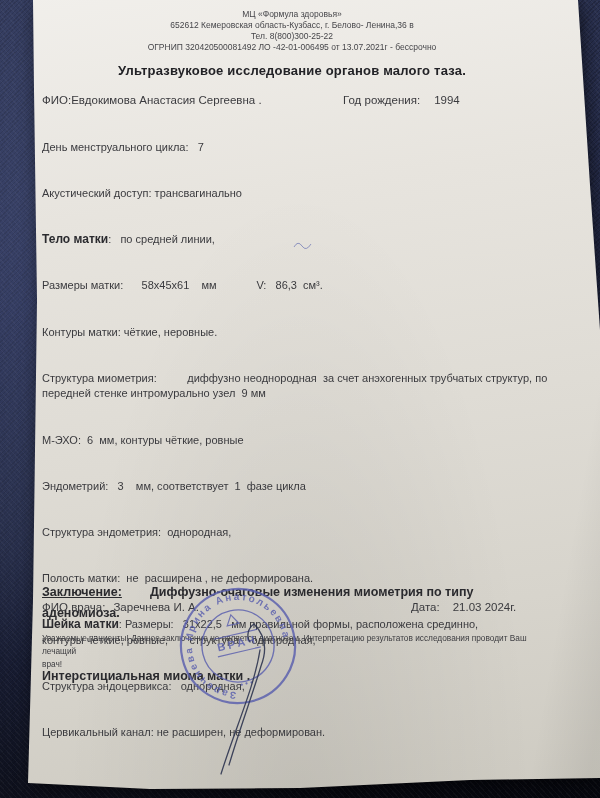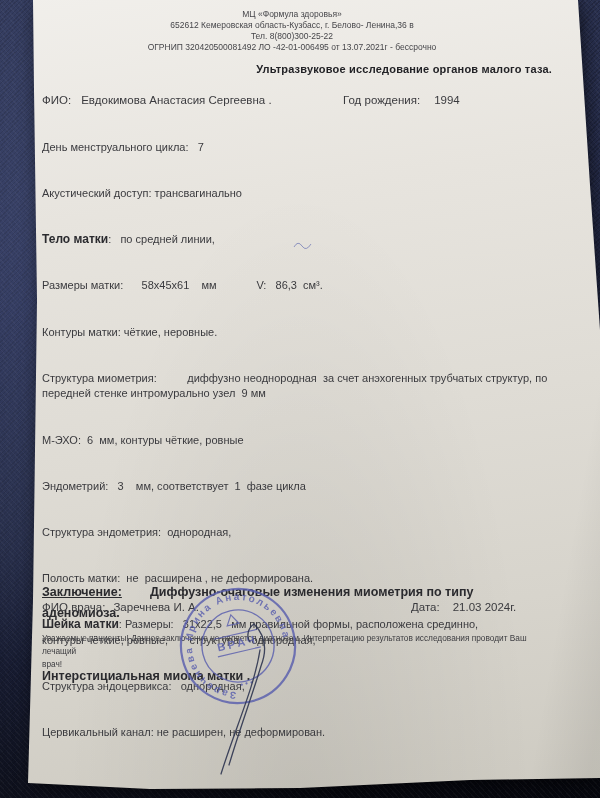--- a/index.html
+++ b/index.html
@@ -18,24 +18,24 @@
       clip-path:polygon(33px 0,578px 0,590px 185px,600px 330px,600px 778px,
                         470px 780px,300px 788px,150px 789px,28px 783px,
                         33px 600px,37px 300px,34px 90px);
       background:linear-gradient(172deg,#f1efeb 0%,#e7e4de 26%,#dfdcd5 52%,#d7d4cc 76%,#cdcac1 100%);padding-left:44px;}
   .paper-shade{position:absolute;inset:0;
       background:linear-gradient(100deg,transparent 90%,rgba(0,0,0,.07) 98%),
                  radial-gradient(ellipse at 50% 105%, rgba(0,0,0,.08), transparent 55%);}
   .content{position:absolute;left:42px;top:0;width:506px;color:#3a3a3e;}
   .clinic{position:absolute;top:9px;left:-10px;width:520px;text-align:center;
           font-size:8.5px;line-height:11px;color:#46464a;}
-  .title{position:absolute;top:63px;left:-10px;width:520px;text-align:right;
-         font-weight:bold;font-size:11px;letter-spacing:.2px;color:#222226;}
+  .title{position:absolute;top:63px;left:-10px;width:520px;text-align:center;
+         font-weight:bold;font-size:13px;letter-spacing:.2px;color:#222226;}
   .patient{position:absolute;top:94px;left:0;width:100%;font-size:11.5px;}
-  .patient .fio-val{margin-left:10px;}
+  .patient .fio-val{}
   .patient .birth{position:absolute;left:301px;top:0;}
   .patient .birth-val{margin-left:14px;}
   .lines{position:absolute;top:109px;left:0;width:100%;font-size:11px;
          line-height:15.4px;white-space:pre-wrap;}
   .ln .bld{font-weight:bold;font-size:12px;color:#2b2b2f;}
   .concl{position:absolute;top:540px;left:0;width:100%;font-weight:bold;
          font-size:12.5px;line-height:21px;color:#2a2a2e;white-space:pre-wrap;}
   .concl .u{text-decoration:underline;}
   .concl .ctext{margin-left:28px;}
   .docrow{position:absolute;top:601px;left:0;width:100%;font-size:11.5px;}

